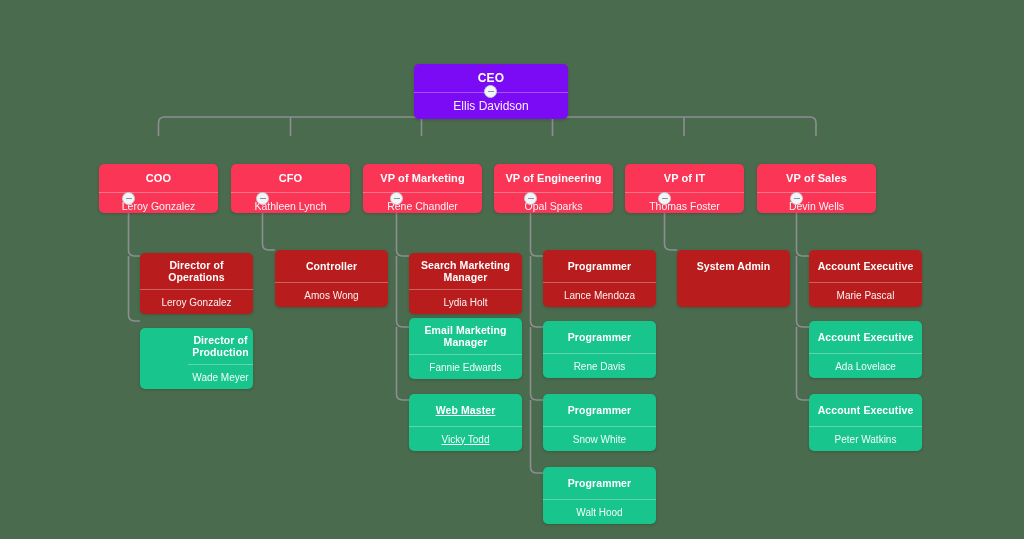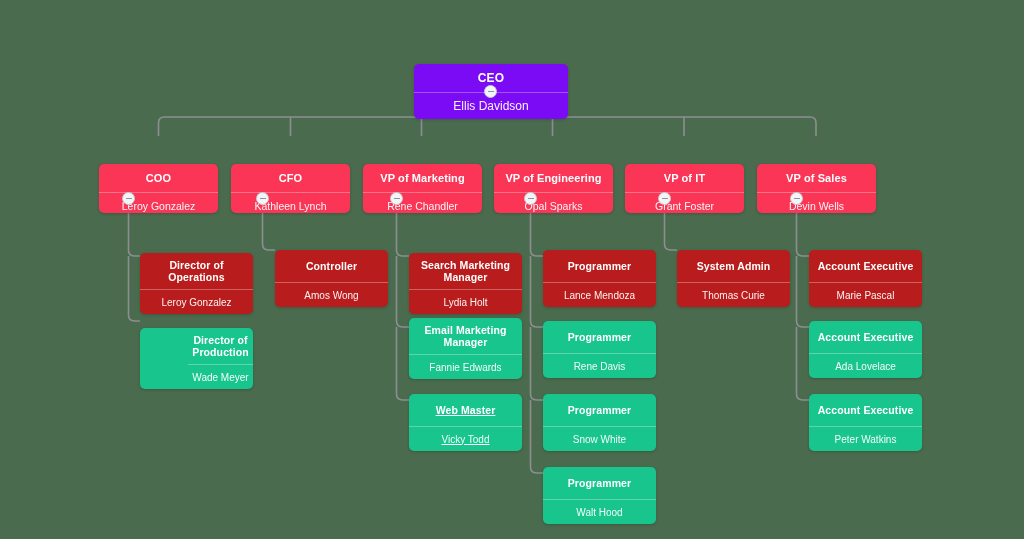--- a/index.html
+++ b/index.html
@@ -158,21 +158,21 @@
   <div class="node lvl1 c-red" style="left:494px; top:136px;">
     <div class="title">VP of Engineering</div>
     <div class="name">Opal Sparks</div>
   </div>
   <div class="toggle" style="left:524px; top:192px;">
       <span></span>
     </div>
 
   <div class="node lvl1 c-red" style="left:625px; top:136px;">
     <div class="title">VP of IT</div>
-    <div class="name">Grant Foster</div>
+    <div class="name">Thomas Foster</div>
   </div>
   <div class="toggle" style="left:658px; top:192px;">
       <span></span>
     </div>
 
   <div class="node lvl1 c-red" style="left:757px; top:136px;">
     <div class="title">VP of Sales</div>
     <div class="name">Devin Wells</div>
   </div>
   <div class="toggle" style="left:790px; top:192px;">
@@ -224,21 +224,20 @@
     <div class="name">Snow White</div>
   </div>
 
   <div class="node leaf c-green" style="left:543px; top:439px;">
     <div class="title">Programmer</div>
     <div class="name">Walt Hood</div>
   </div>
 
   <div class="node leaf c-blue" style="left:677px; top:222px;">
     <div class="title">System Admin</div>
-    <div class="name">Thomas Curie</div>
   </div>
 
   <div class="node leaf c-blue" style="left:809px; top:222px;">
     <div class="title">Account Executive</div>
     <div class="name">Marie Pascal</div>
   </div>
 
   <div class="node leaf c-green" style="left:809px; top:293px;">
     <div class="title">Account Executive</div>
     <div class="name">Ada Lovelace</div>

